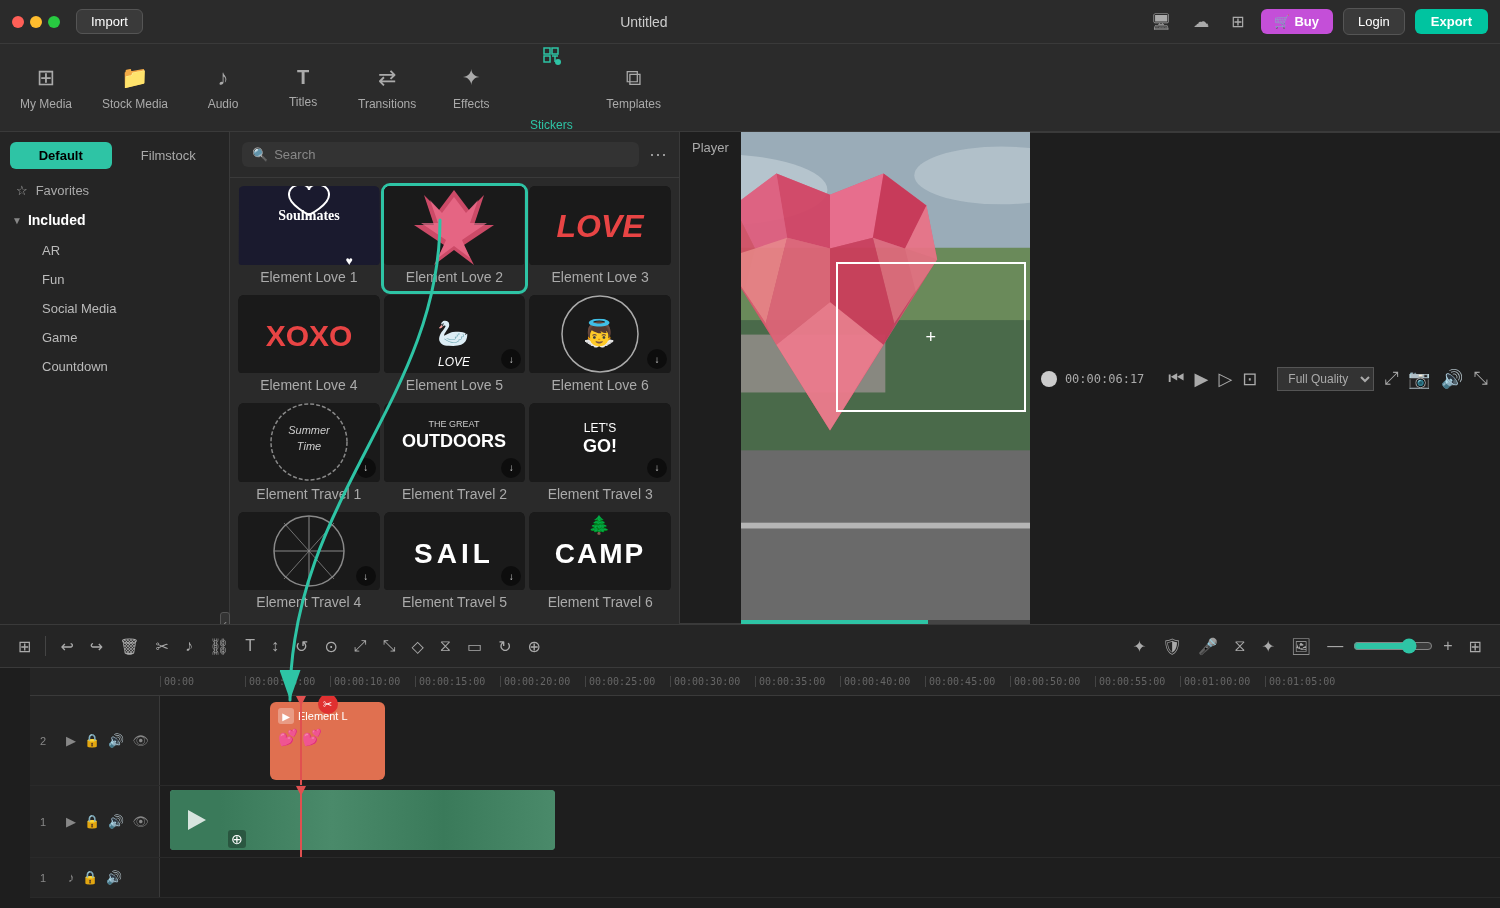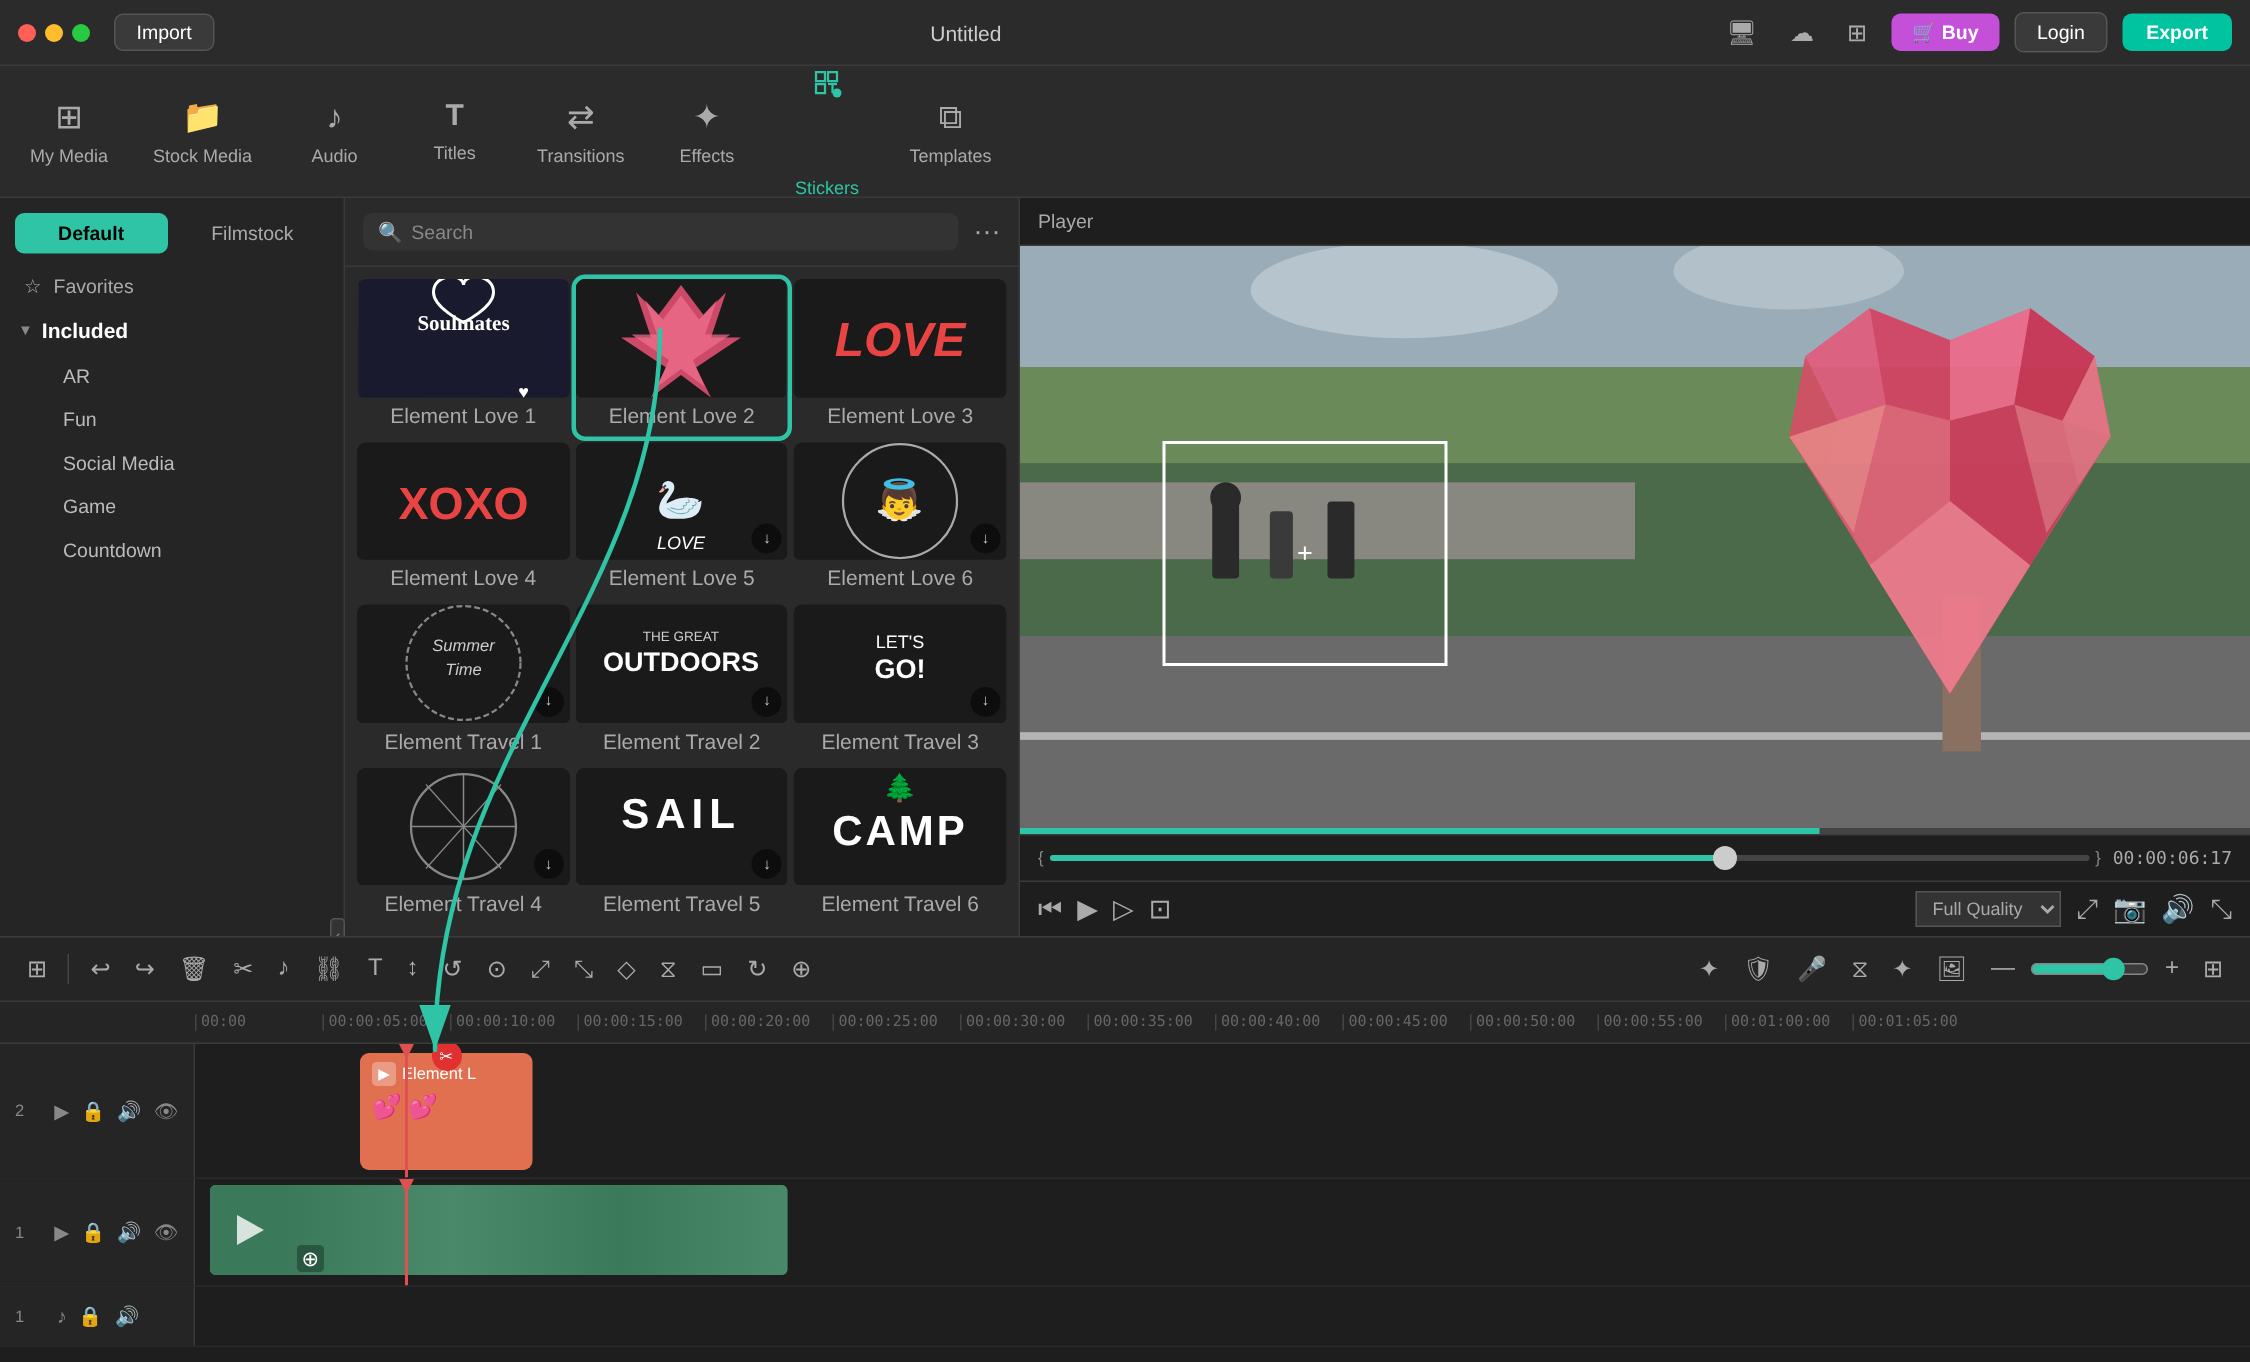--- a/index.html
+++ b/index.html
@@ -282,21 +282,21 @@
     }
     
     .s-soulmates { background: linear-gradient(135deg, #2a2a2a, #1a1a2e); color: #fff; font-size: 13px; font-weight: bold; }
     .s-love2 { background: linear-gradient(135deg, #1a1a1a, #2d2d2d); }
 
     
     .right-panel {
       flex: 1;
       background: #1e1e1e;
       display: flex;
-      flex-direction: column;
+      flex-direction: row;
     }
     .player-header {
       padding: 8px 12px;
       font-size: 13px;
       color: #aaa;
       border-bottom: 1px solid #3a3a3a;
     }
     .player-area {
       flex: 1;
       display: flex;
@@ -409,20 +409,21 @@
       accent-color: #2ec4a5;
     }
 
     
     .timeline {
       height: 240px;
       background: #1e1e1e;
       display: flex;
       flex-direction: column;
       overflow: hidden;
+      margin-left: 30px;
     }
     .timeline-ruler {
       height: 28px;
       background: #252525;
       border-bottom: 1px solid #3a3a3a;
       display: flex;
       align-items: center;
       padding-left: 130px;
       overflow: hidden;
       position: relative;
@@ -839,21 +840,21 @@
             <line x1="35" y1="50" x2="105" y2="50" stroke="#888" stroke-width="1"></line>
             <line x1="45" y1="22" x2="95" y2="78" stroke="#888" stroke-width="0.8"></line>
             <line x1="45" y1="78" x2="95" y2="22" stroke="#888" stroke-width="0.8"></line>
           </svg>
           <div class="download-badge">↓</div>
         </div>
         <span class="sticker-label">Element Travel 4</span>
       </div>
 
       <div class="sticker-item">
-        <div class="sticker-thumb" style="background:#1a1a1a;position:relative;align-items:flex-end;">
+        <div class="sticker-thumb" style="background:#1a1a1a;position:relative;">
           <svg viewBox="0 0 140 100" width="140" height="100">
             <rect width="140" height="100" fill="#1a1a1a"></rect>
             <text x="70" y="62" text-anchor="middle" fill="white" font-size="28" font-weight="bold" letter-spacing="4">SAIL</text>
           </svg>
           <div class="download-badge">↓</div>
         </div>
         <span class="sticker-label">Element Travel 5</span>
       </div>
 
       <div class="sticker-item">

